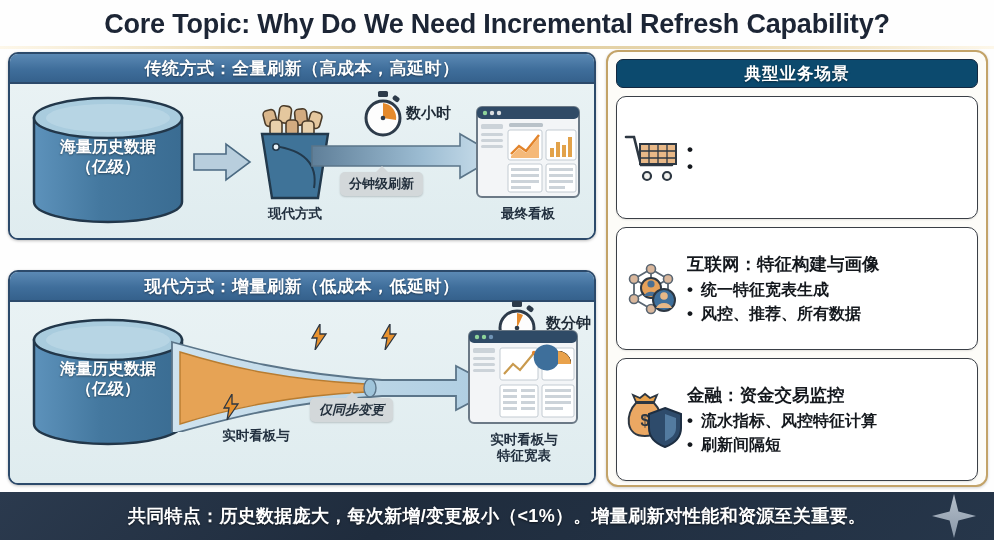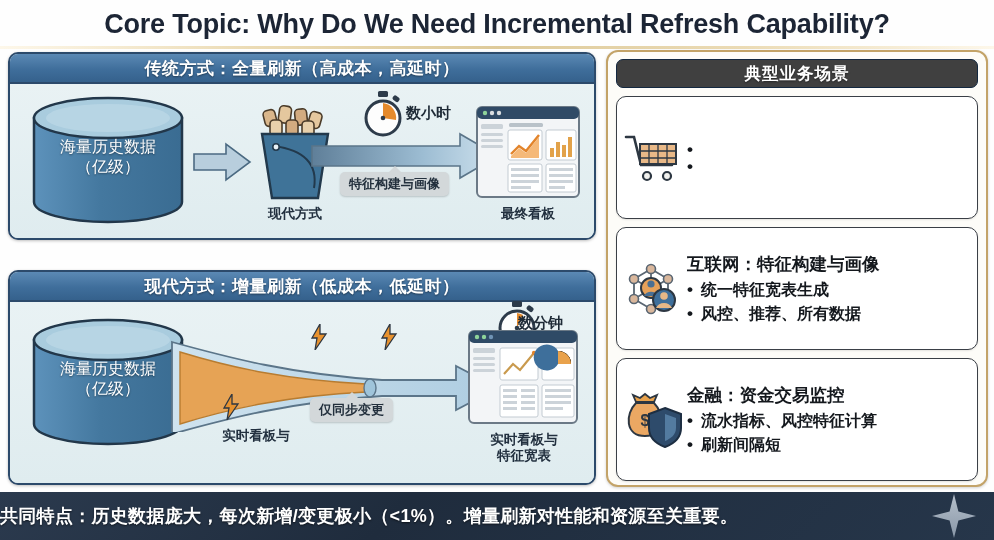--- a/index.html
+++ b/index.html
@@ -78,37 +78,37 @@
   .clockLabel {
     position: absolute; font-size: 15px; font-weight: bold; color: #1e2a36;
     white-space: nowrap;
   }
 
   
   .db { position: absolute; }
   .db .dbtxt {
     position: absolute; left: 0; right: 0; top: 44%;
     transform: translateY(-40%);
-    text-align: center; color: #ffffff; font-weight: normal;
+    text-align: center; color: #ffffff; font-weight: bold;
     font-size: 16px; line-height: 1.2;
     text-shadow: 0 1px 2px rgba(0,0,0,.45);
     pointer-events: none;
   }
 
   
   #sidebar {
     position: absolute; left: 606px; top: 50px; width: 382px; height: 437px;
     border: 2px solid #c3a368; border-radius: 12px;
     background: #fdfcf8;
     box-shadow: 0 1px 3px rgba(0,0,0,.18);
     padding: 7px 8px 8px 8px;
   }
   #sidebar-head {
     height: 29px; border-radius: 7px;
-    background: #404040;
+    background: #0c4a6e;
     border: 1px solid #132840;
     display: flex; align-items: center; justify-content: center;
     color: #fff; font-size: 16.5px; font-weight: bold; letter-spacing: 1px;
     text-shadow: 0 1px 2px rgba(0,0,0,.5);
     text-align: right;
   }
   .scene {
     margin-top: 8px;
     border: 1.5px solid #3a3f46;
     border-radius: 10px;
@@ -134,21 +134,21 @@
   }
   .scene-bullet .dot {
     display: inline-block; width: 14px; min-width: 14px;
     font-size: 17px; line-height: 1;
   }
 
   
   #banner {
     position: absolute; left: 0; top: 492px; width: 994px; height: 48px;
     background: linear-gradient(135deg,#2b3a4e 0%, #1f2c3d 40%, #26364a 100%);
-    display: flex; align-items: center; justify-content: flex-start;
+    display: flex; align-items: center; justify-content: center;
     overflow: hidden;
   }
   #banner-text {
     color: #ffffff; font-size: 18px; font-weight: bold;
     letter-spacing: .3px; white-space: nowrap;
     text-shadow: 0 1px 2px rgba(0,0,0,.6);
     z-index: 2;
   }
   .sparkle {
     position: absolute; right: 18px; top: 2px;
@@ -225,21 +225,21 @@
       <svg style="position:absolute; left:300px; top:48px;" width="190" height="48" viewBox="0 0 190 48">
         <defs>
           <linearGradient id="flowg1" x1="0" y1="0" x2="1" y2="0">
             <stop offset="0%" stop-color="#5f7f99"></stop>
               <stop offset="60%" stop-color="#9dbdd3"></stop>
               <stop offset="100%" stop-color="#cfe2ee"></stop>
           </linearGradient>
         </defs>
         <path d="M2 14 L150 14 L150 2 L188 24 L150 46 L150 34 L2 34 Z" fill="url(#flowg1)" stroke="#5b7589" stroke-width="1.6"></path>
       </svg>
-      <div class="pill" style="left:330px; top:88px;">特征构建与画像</div>
+      <div class="pill" style="left:330px; top:88px;">分钟级刷新</div>
 
       <div style="position:absolute; left:466px; top:22px;">
         <svg width="104" height="92" viewBox="0 0 104 92">
           <rect x="1" y="1" width="102" height="90" rx="5" fill="#f3f5f7" stroke="#6b7986" stroke-width="2"></rect>
           <rect x="1" y="1" width="102" height="12" rx="5" fill="#2f4a66"></rect>
           <circle cx="9" cy="7" r="2.2" fill="#8fd39a"></circle>
             <circle cx="16" cy="7" r="2.2" fill="#d9dde1"></circle>
             <circle cx="23" cy="7" r="2.2" fill="#d9dde1"></circle>
           <rect x="5" y="18" width="22" height="5" rx="1.5" fill="#ccd3d9"></rect>
           <rect x="5" y="27" width="22" height="3" rx="1.5" fill="#ccd3d9"></rect>
@@ -325,23 +325,23 @@
 
       <div style="position:absolute; left:486px; top:-2px;">
         <svg width="42" height="48" viewBox="0 0 42 48">
           <rect x="16" y="1" width="10" height="6" rx="1.6" fill="#2d3b4a"></rect>
           <rect x="31" y="6" width="7" height="5" rx="1.8" fill="#2d3b4a" transform="rotate(38 34 8)"></rect>
           <circle cx="21" cy="28" r="17" fill="#fdfdfd" stroke="#2d3b4a" stroke-width="3"></circle>
           <path d="M21 28 L21 13 A15 15 0 0 1 27 15 Z" fill="#e58a2c"></path>
           <circle cx="21" cy="28" r="2.3" fill="#2d3b4a"></circle>
         </svg>
       </div>
-      <div class="clockLabel" style="left:508px; top:12px;">数分钟</div>
-
-      <div class="pill" style="left:300px; top:96px;">仅同步变更</div>
+      <div class="clockLabel" style="left:536px; top:12px;">数分钟</div>
+
+      <div class="pill" style="left:300px; top:96px;font-style:italic;">仅同步变更</div>
 
       <div style="position:absolute; left:458px; top:28px;">
         <svg width="110" height="94" viewBox="0 0 110 94">
           <rect x="1" y="1" width="108" height="92" rx="5" fill="#f3f5f7" stroke="#6b7986" stroke-width="2"></rect>
           <rect x="1" y="1" width="108" height="12" rx="5" fill="#2f4a66"></rect>
           <circle cx="9" cy="7" r="2.2" fill="#8fd39a"></circle>
             <circle cx="16" cy="7" r="2.2" fill="#8fd39a"></circle>
             <circle cx="23" cy="7" r="2.2" fill="#6f93b5"></circle>
           <rect x="5" y="18" width="22" height="5" rx="1.5" fill="#ccd3d9"></rect>
           <rect x="5" y="27" width="22" height="3" rx="1.5" fill="#ccd3d9"></rect>

